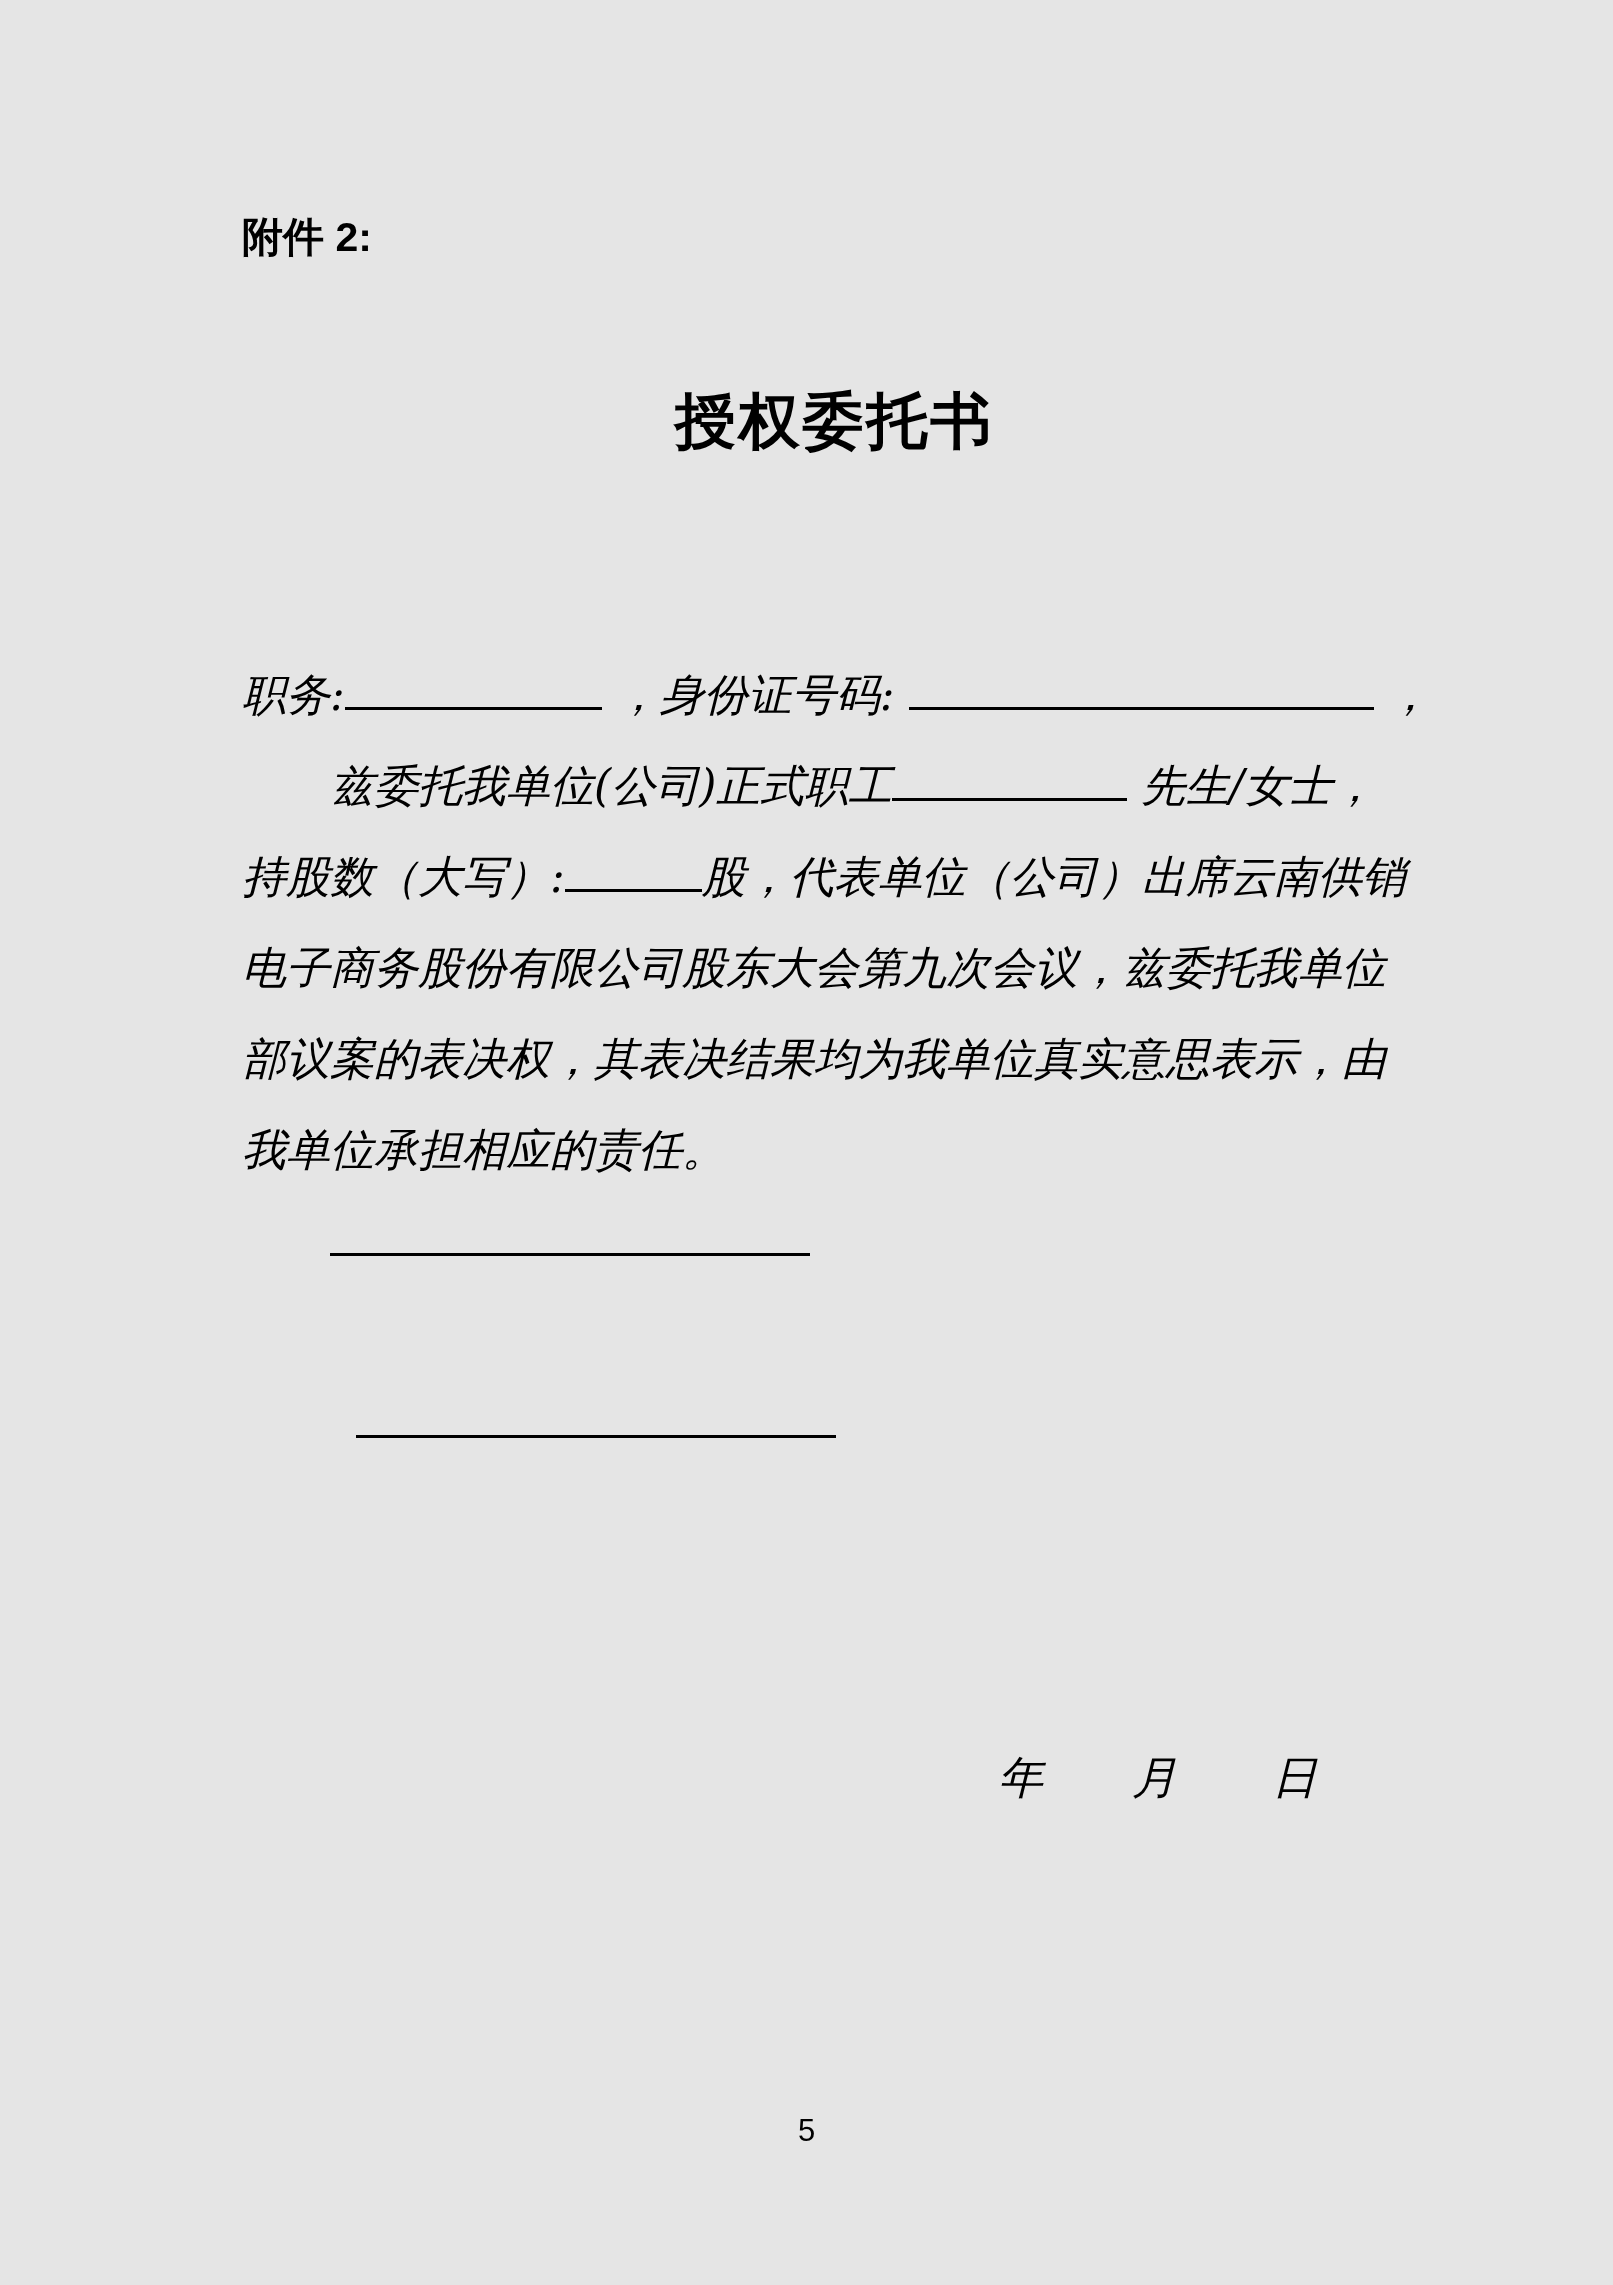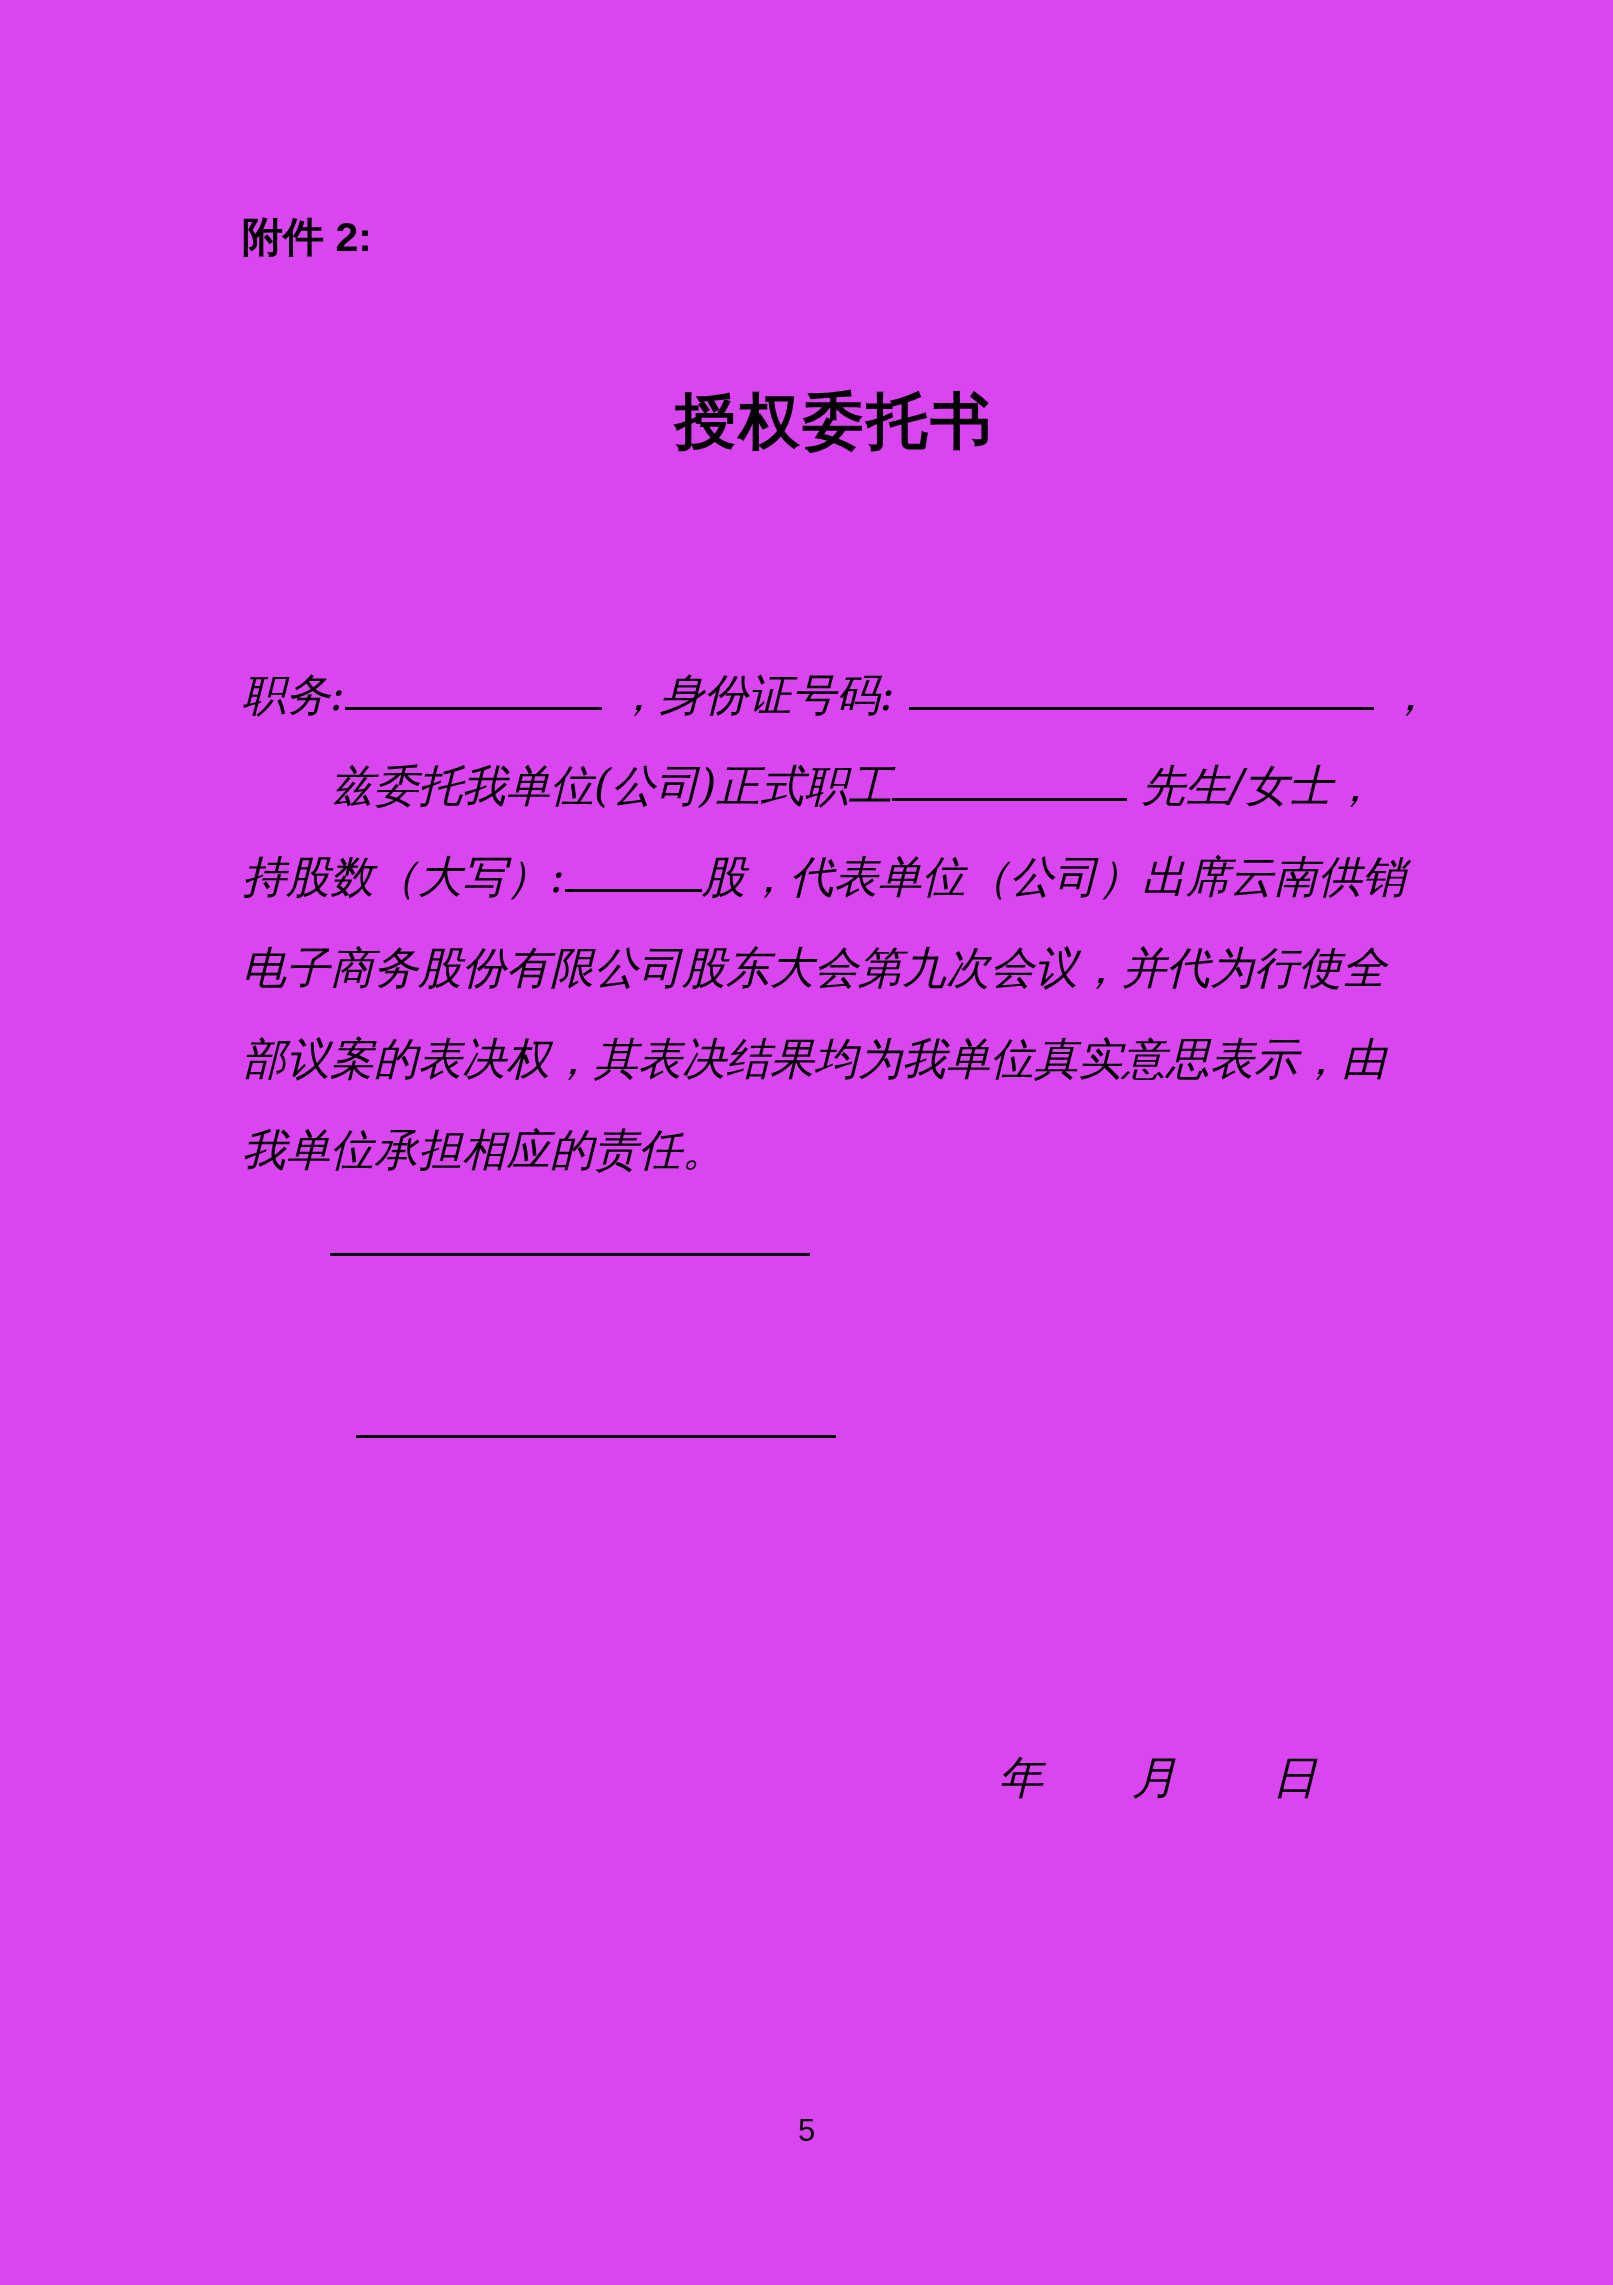--- a/index.html
+++ b/index.html
@@ -4,21 +4,21 @@
 <style>
   html, body {
     margin: 0;
     padding: 0;
     background: #ffffff;
   }
   .page {
     position: relative;
     width: 1613px;
     height: 2286px;
-    background: #d946ef;
+    background: #e5e5e5;
     overflow: hidden;
     color: #000000;
   }
   .attachment-label {
     position: absolute;
     left: 242px;
     top: 214px;
     font-family: "Liberation Sans", sans-serif;
     font-weight: bold;
     font-size: 41px;
@@ -108,21 +108,21 @@
   <h1 class="doc-title">授权委托书</h1>
 
   <div class="body-text">
 
     <div class="bline"><span>职务:</span><span class="blank blank-w262"></span><span> ，身份证号码: </span><span class="blank blank-w474"></span><span> ，</span></div>
 
     <div class="bline indent"><span>兹委托我单位(公司)正式职工</span><span class="blank blank-w240"></span><span> 先生/女士，</span></div>
 
     <div class="bline"><span>持股数（大写）:</span><span class="blank blank-w140"></span><span>股，代表单位（公司）出席云南供销</span></div>
 
-    <div class="bline"><span>电子商务股份有限公司股东大会第九次会议，并代为行使全</span></div>
+    <div class="bline"><span>电子商务股份有限公司股东大会第九次会议，兹委托我单位</span></div>
 
     <div class="bline"><span>部议案的表决权，其表决结果均为我单位真实意思表示，由</span></div>
 
     <div class="bline"><span>我单位承担相应的责任。</span></div>
 
     <div class="bline indent"><span class="blank blank-w490"></span></div>
 
     <div class="bline indent gap-above"><span class="blank blank-w490 blank-gap-left"></span></div>
 
   </div>

